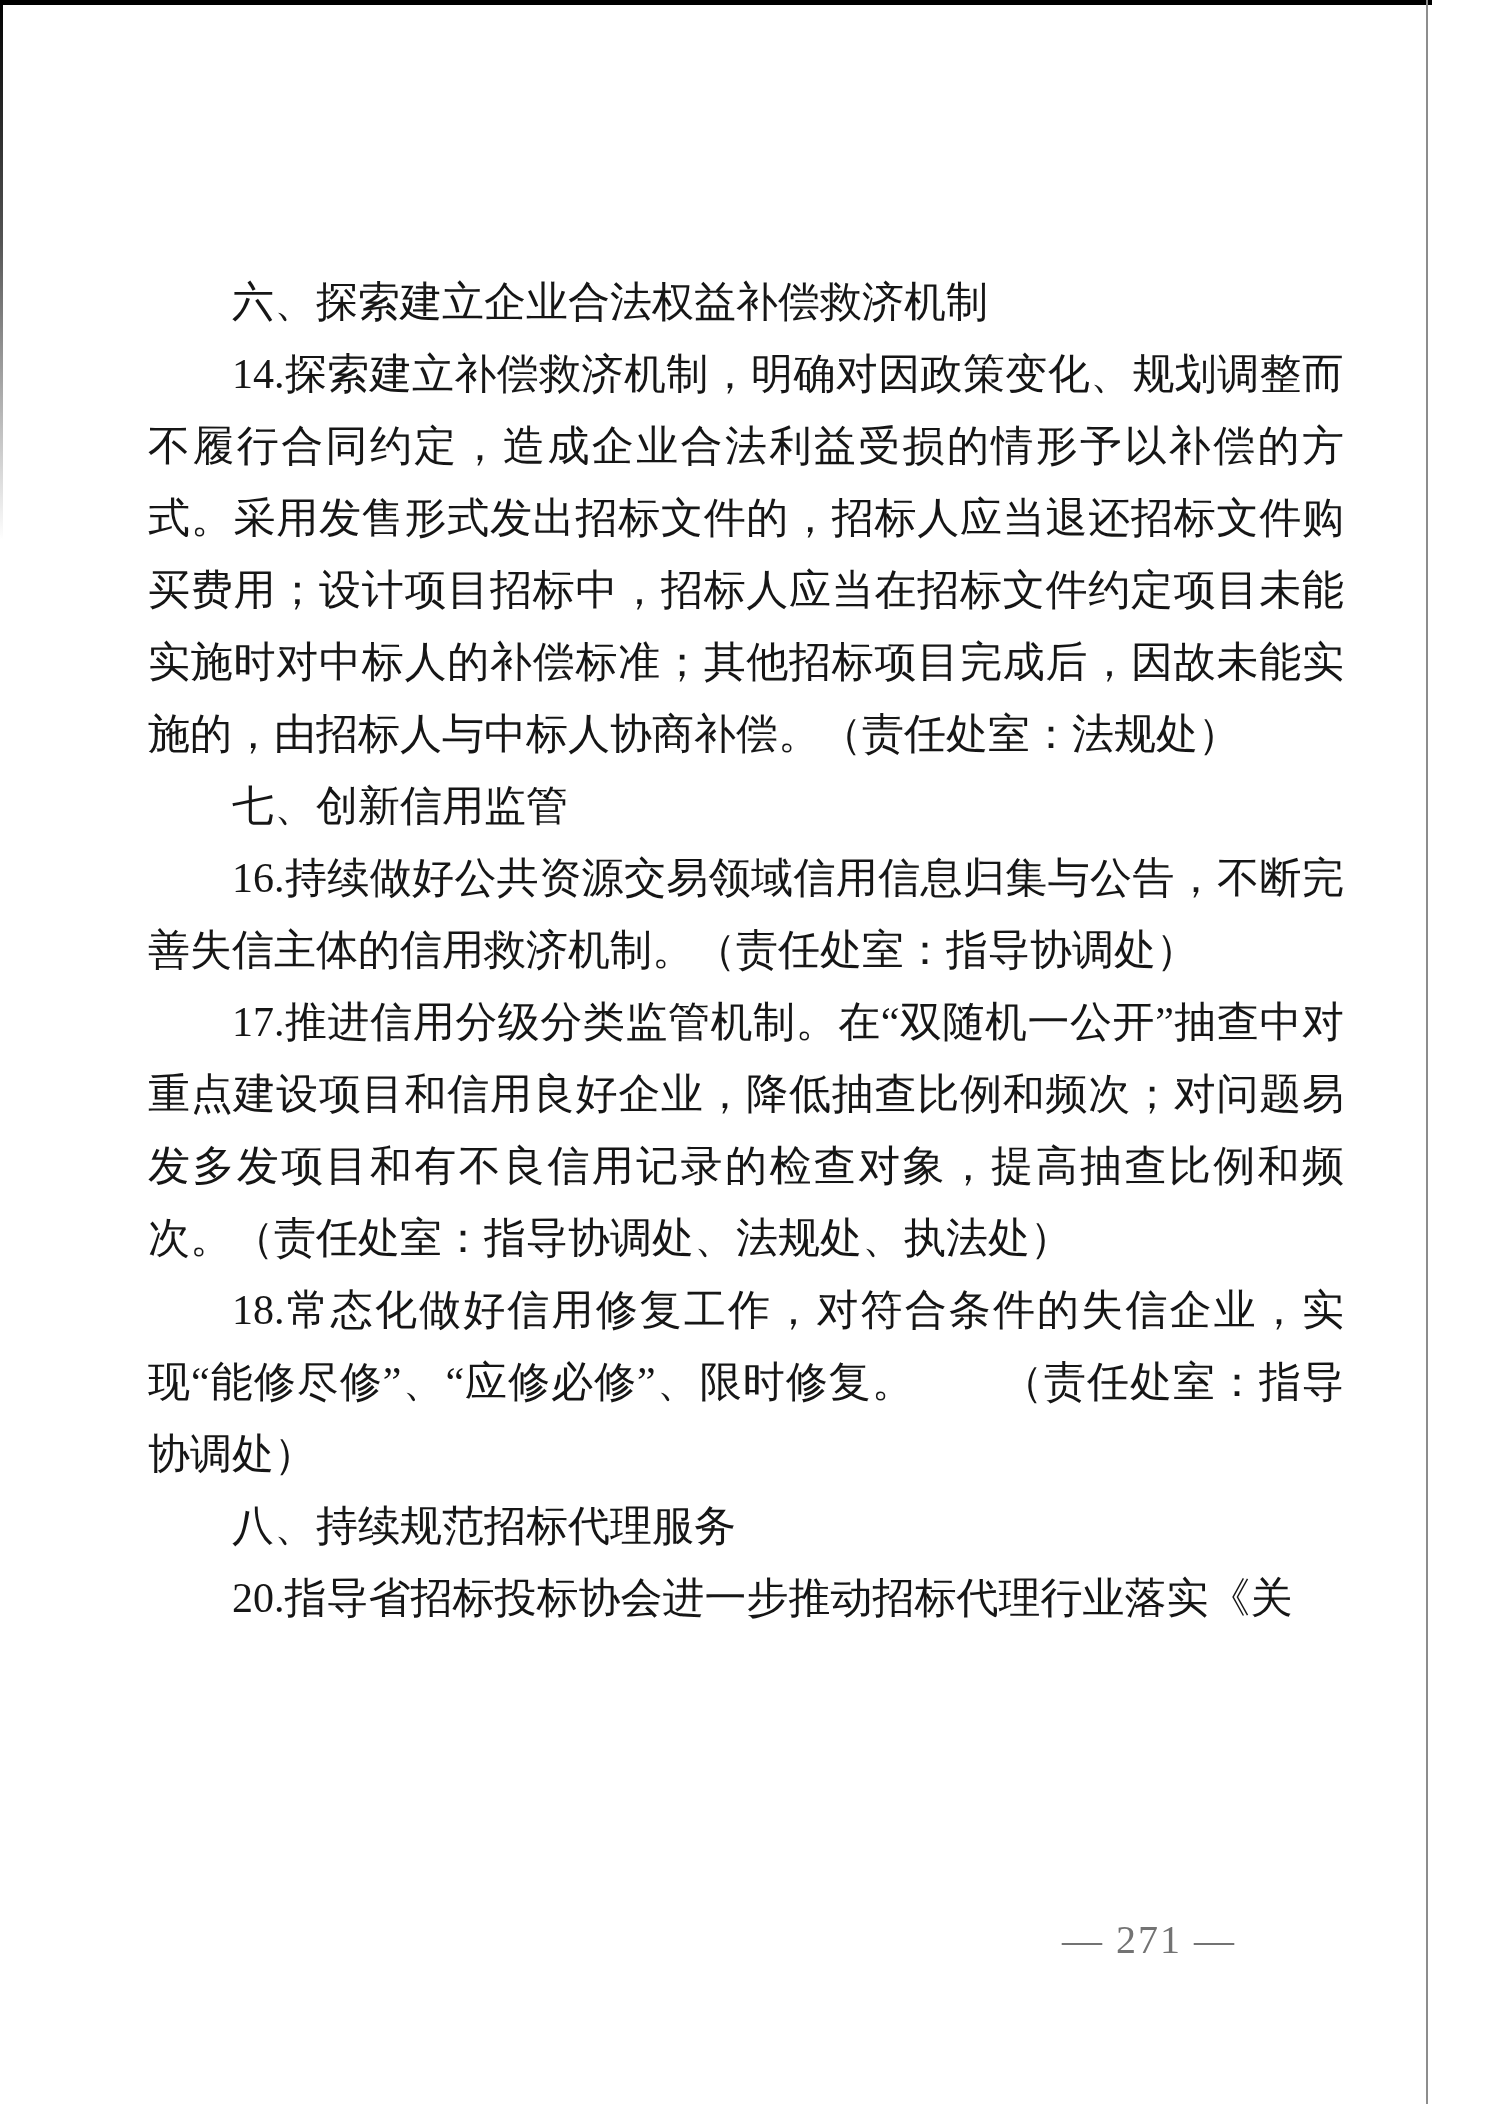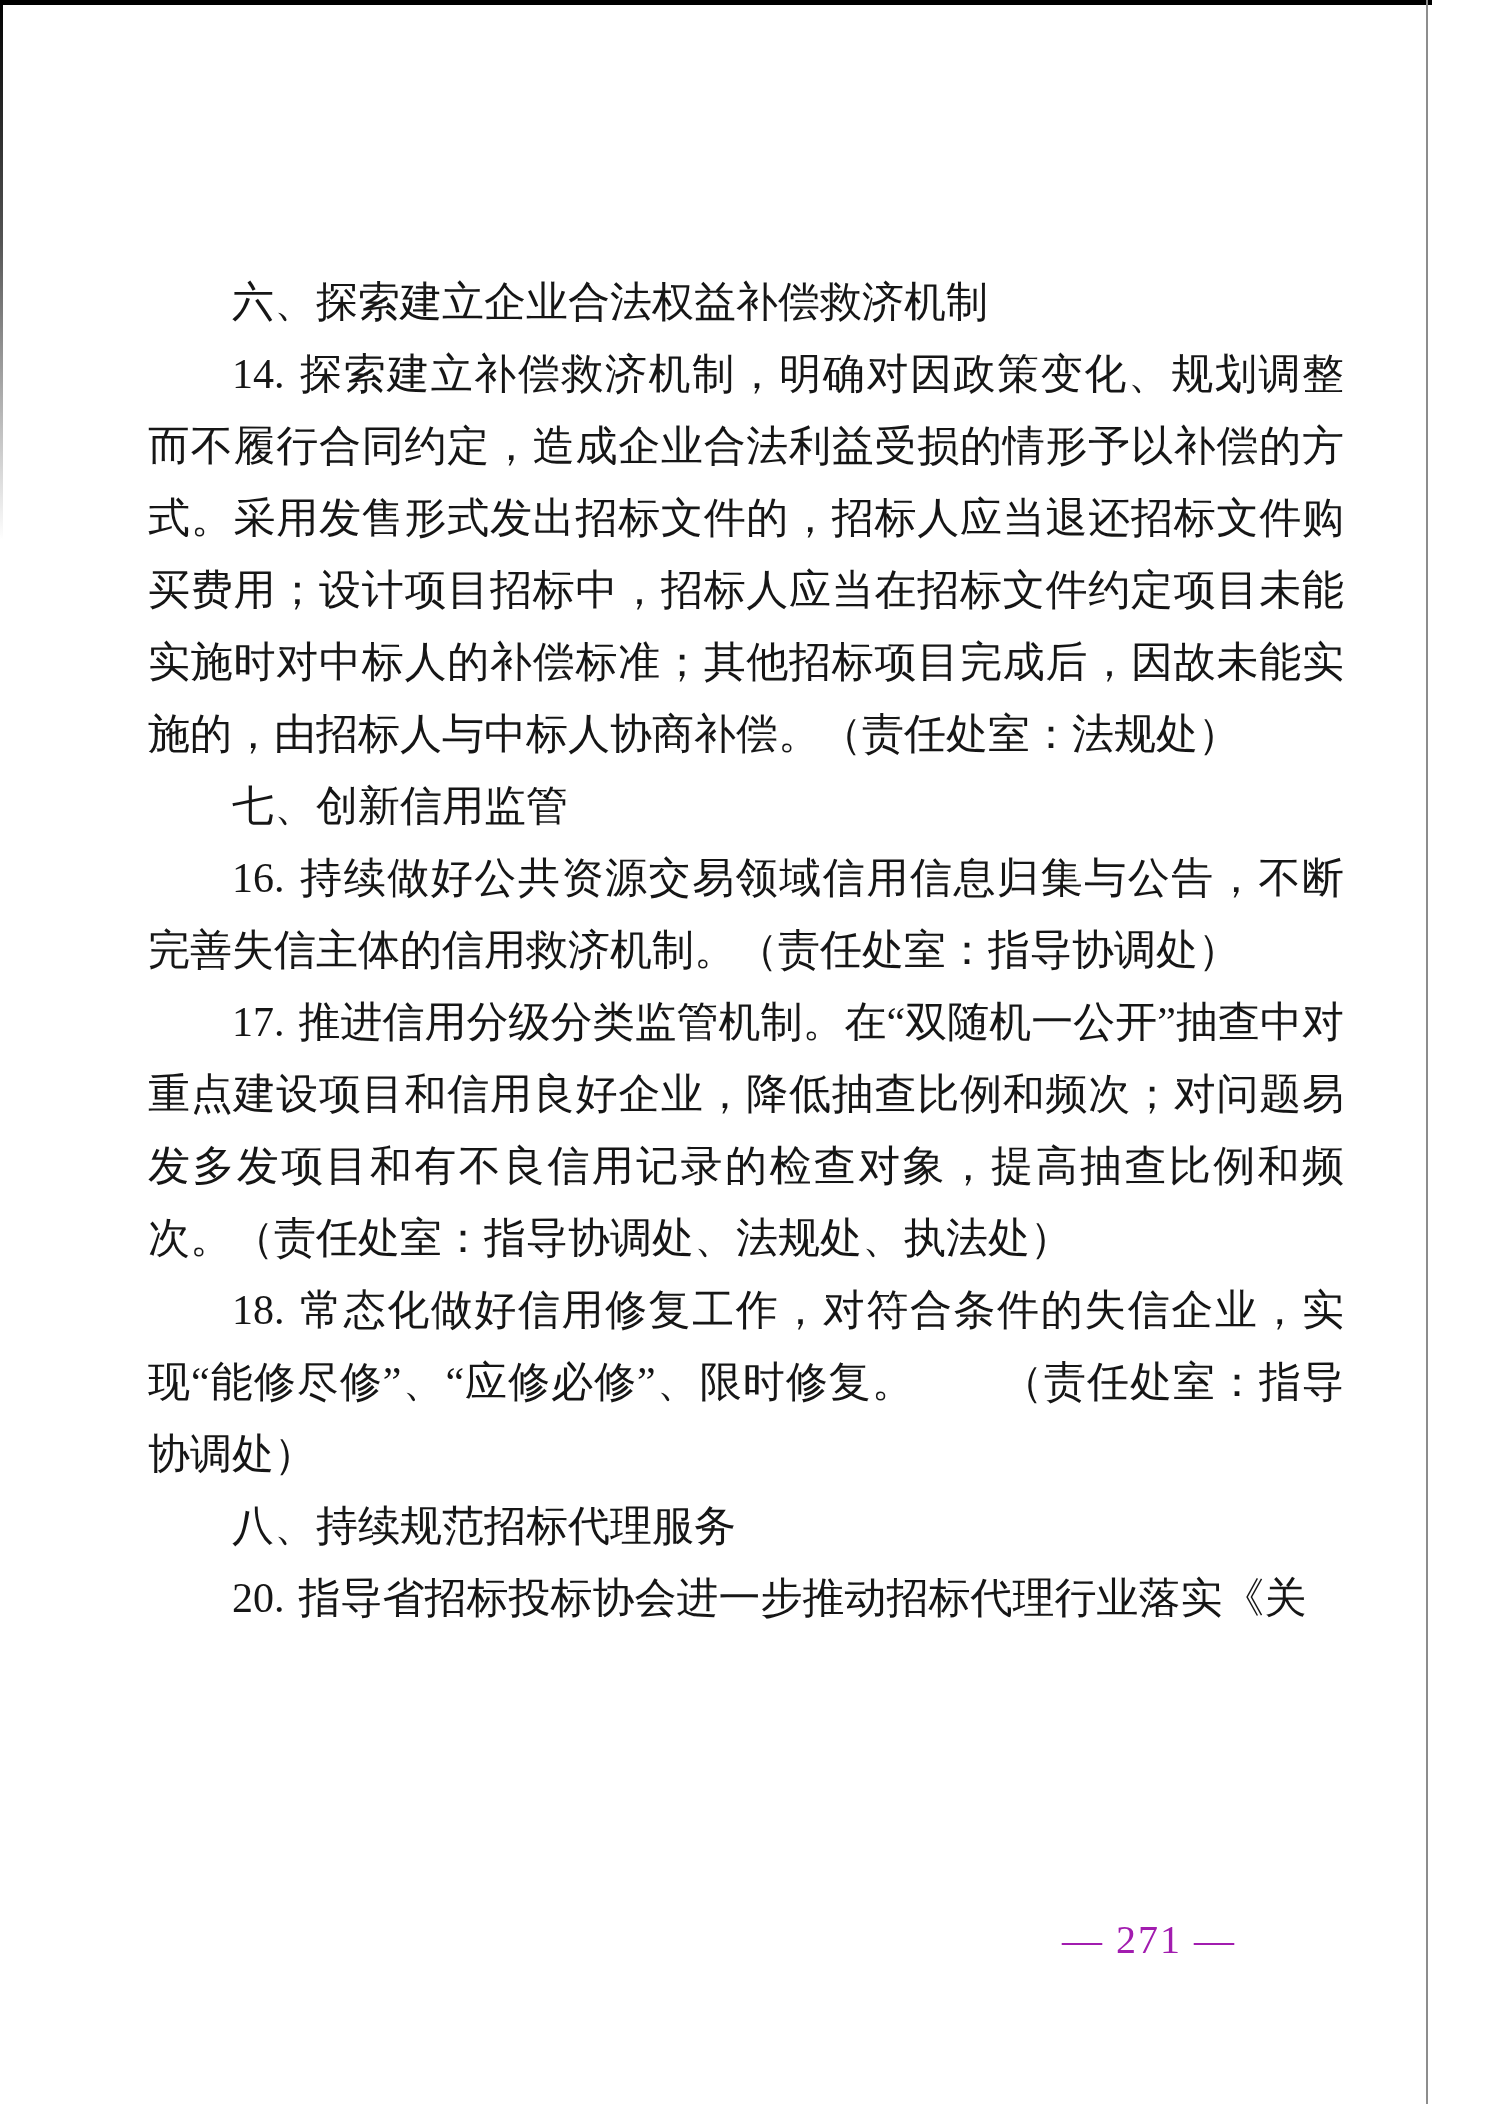--- a/index.html
+++ b/index.html
@@ -48,30 +48,29 @@
   }
   .doc-content p {
     margin: 0;
     padding: 0;
     text-indent: 84px; 
   }
   .doc-content p.heading {
     text-align: left;
   }
   .para-num {
-    margin-right: 14px;
   }
   .page-number {
     position: absolute;
     top: 1916px;
     right: 196px;
     font-size: 40px;
     line-height: 48px;
     letter-spacing: 2px;
-    color: #a21caf;
+    color: #737373;
     white-space: nowrap;
   }
 </style>
 </head>
 <body>
 
 <div class="page">
   <div class="top-edge"></div>
   <div class="left-edge"></div>
   <div class="right-edge"></div>

